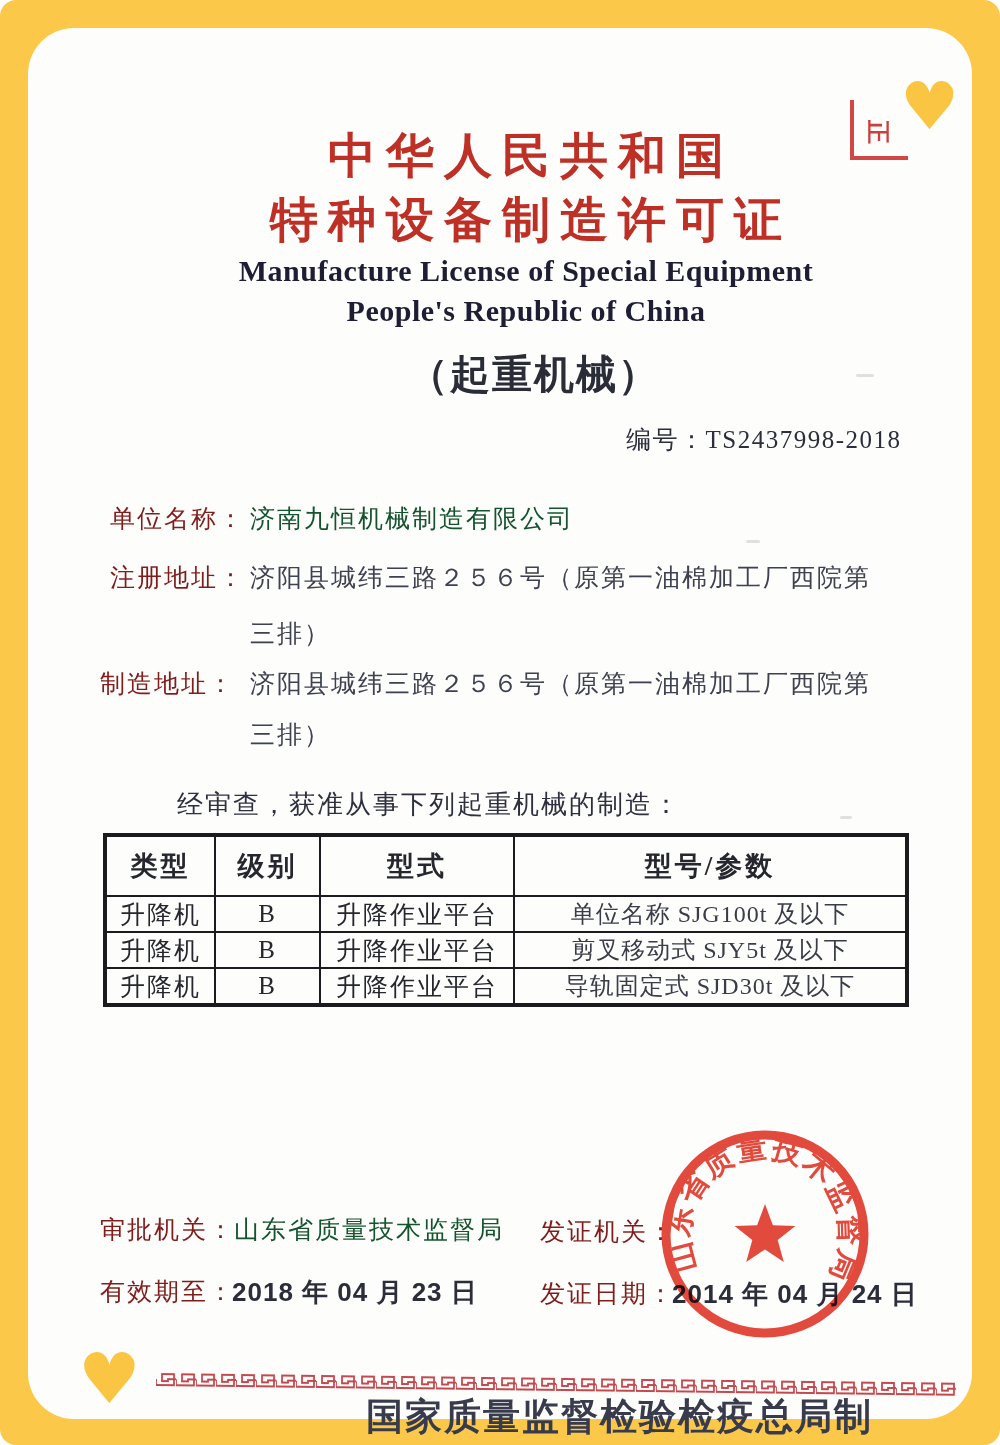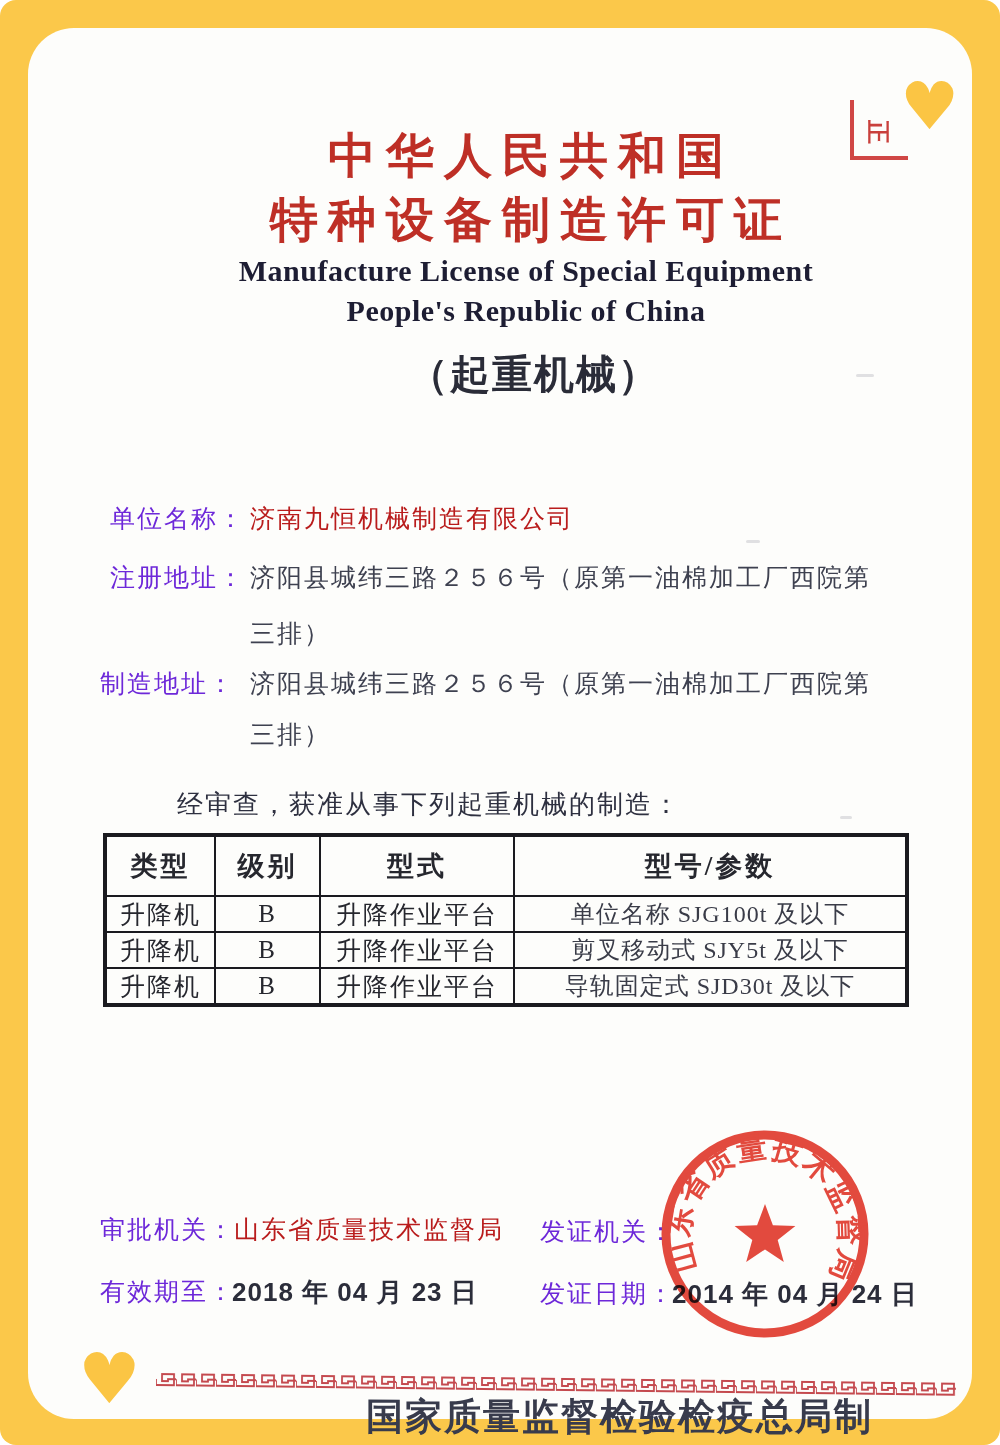--- a/index.html
+++ b/index.html
@@ -16,22 +16,22 @@
   .title-cn{
     left:0;width:944px;text-align:center;color:#BE2F26;font-weight:bold;
     letter-spacing:10px;font-size:48px;margin-left:31px;
   }
   .title-en{
     left:0;width:996px;text-align:center;color:#1D1D33;font-weight:bold;
     font-size:30px;letter-spacing:.5px;
   }
   .category{color:#2A2C38;font-weight:bold;font-size:40px;letter-spacing:2px;}
   .serial{color:#2C2E3C;font-size:25px;letter-spacing:1.5px;}
-  .label{color:#6d28d9;font-size:25px;letter-spacing:2px;}
-  .value{color:#b91c1c;font-size:25px;letter-spacing:2px;}
+  .label{color:#7f1d1d;font-size:25px;letter-spacing:2px;}
+  .value{color:#14532d;font-size:25px;letter-spacing:2px;}
   .addr{color:#3E4150;text-align:center;}
   .note{color:#2E3040;font-size:26px;letter-spacing:2px;margin-left:32px;}
   .lic-table{
     position:absolute;left:103px;top:833px;width:802px;height:163px;
     border-collapse:collapse;table-layout:fixed;
   }
   .lic-table td,.lic-table th{
     border:2px solid #1A1A1F;text-align:center;vertical-align:middle;
     color:#26272E;padding:0;
   }
@@ -70,20 +70,21 @@
     <span class="abs heart" style="left:872px;top:46px;font-size:66px;">♥</span>
     <span class="abs heart" style="left:50px;top:1316px;font-size:70px;">♥</span>
 
     <div class="abs title-cn" style="top:100px;">中华人民共和国</div>
     <div class="abs title-cn" style="top:164px;">特种设备制造许可证</div>
     <div class="abs title-en" style="top:226px;">Manufacture License of Special Equipment</div>
     <div class="abs title-en" style="top:266px;">People's Republic of China</div>
 
     <div class="abs category" style="left:380px;top:324px;">（起重机械）</div>
 
+    <div class="abs serial" style="left:598px;top:398px;">编号：TS2437998-2018</div>
 
     <div class="smudge" style="left:828px;top:346px;width:18px;height:3px;"></div>
     <div class="smudge" style="left:718px;top:512px;width:14px;height:3px;"></div>
     <div class="smudge" style="left:812px;top:788px;width:12px;height:3px;"></div>
 
     <span class="abs label" style="left:82px;top:477px;">单位名称：</span>
     <span class="abs value" style="left:222px;top:477px;">济南九恒机械制造有限公司</span>
 
     <span class="abs label" style="left:82px;top:536px;">注册地址：</span>
     <span class="abs value addr" style="left:222px;top:536px;">济阳县城纬三路２５６号（原第一油棉加工厂西院第</span>

